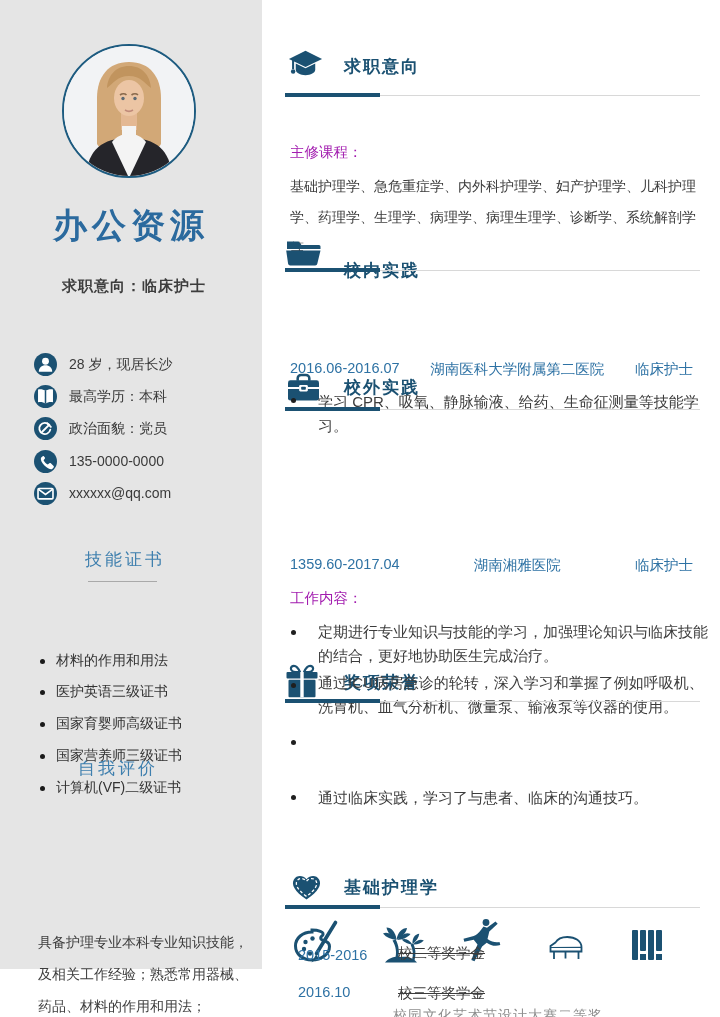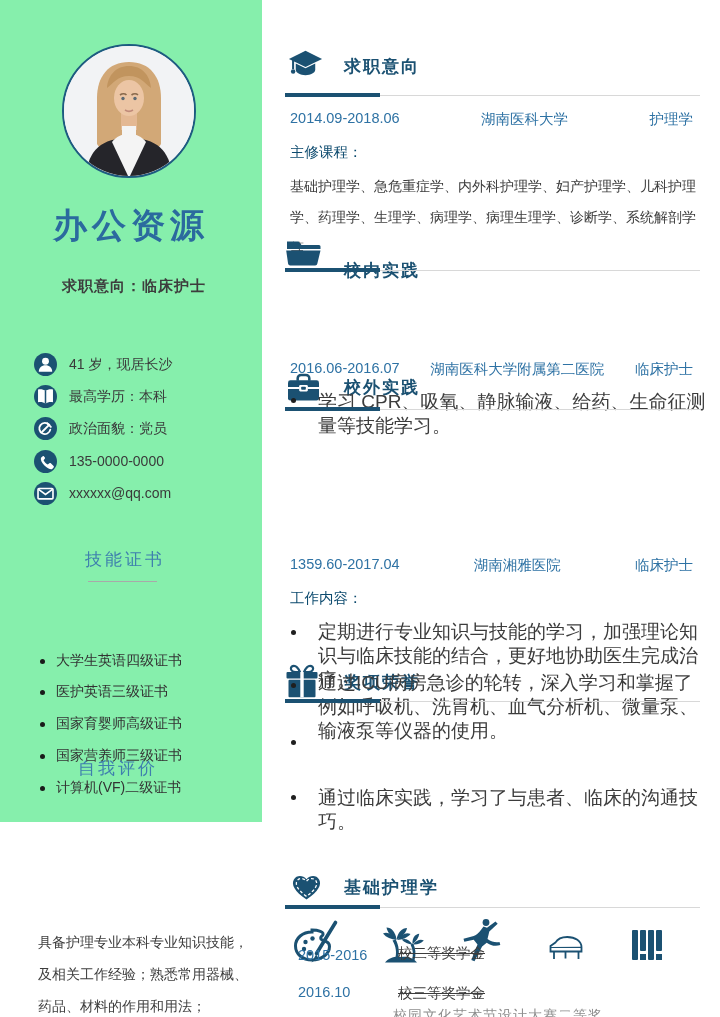--- a/index.html
+++ b/index.html
@@ -1,19 +1,19 @@
 <!DOCTYPE html>
 <html><head>
 <meta charset="utf-8">
 <style>
   html,body{margin:0;padding:0;background:#fff;}
   .page{position:relative;width:720px;height:1017px;overflow:hidden;background:#ffffff;
         font-family:"Liberation Sans","DejaVu Sans",sans-serif;color:#3c3c3c;}
   
-  .sidebar{position:absolute;left:0;top:0;width:262px;height:822px;background:#86efac;}
+  .sidebar{position:absolute;left:0;top:0;width:262px;height:969px;background:#e5e5e5;}
   .photo-wrap{position:absolute;left:62px;top:44px;width:130px;height:130px;border-radius:50%;
               border:2px solid #1d5b80;overflow:hidden;background:#eef0f3;}
   .photo-wrap svg{display:block;}
   .name{position:absolute;left:0;top:203px;width:262px;text-align:center;font-size:34px;font-weight:bold;
         color:#2b6a9e;letter-spacing:5px;}
   .intention{position:absolute;left:62px;top:277px;font-size:15px;color:#3d3d3d;letter-spacing:1px;font-weight:bold;}
   .c-row{position:absolute;left:34px;height:24px;}
   .c-icon{position:absolute;left:0;top:0;width:23px;height:23px;border-radius:50%;background:#1b5172;}
   .c-icon svg{position:absolute;left:0;top:0;width:23px;height:23px;}
   .c-text{position:absolute;left:35px;top:3px;font-size:14px;white-space:nowrap;color:#3a3a3a;}
@@ -24,24 +24,24 @@
   .skill-dot{position:absolute;left:0;top:7px;width:5px;height:5px;border-radius:50%;background:#1a1a1a;}
   .skill-txt{position:absolute;left:16px;top:0;font-size:14px;color:#333;}
   .self-para{position:absolute;left:38px;top:926px;width:218px;font-size:14px;line-height:32px;color:#3d3d3d;}
   
   .sec-icon{position:absolute;}
   .sec-title{position:absolute;left:344px;font-size:17px;font-weight:bold;color:#1b5172;letter-spacing:2px;white-space:nowrap;}
   .sec-line{position:absolute;left:285px;width:415px;height:1px;background:#d8d8d8;}
   .sec-bar{position:absolute;left:285px;width:95px;height:4px;background:#1b5172;}
   .meta-row{position:absolute;left:290px;width:403px;display:flex;justify-content:space-between;
             color:#2e72a4;font-size:14.5px;white-space:nowrap;}
-  .lbl{position:absolute;left:290px;font-size:14.5px;color:#0c4a6e;}
+  .lbl{position:absolute;left:290px;font-size:14.5px;color:#a21caf;}
   .para{position:absolute;left:290px;width:418px;font-size:14px;line-height:31px;color:#3c3c3c;}
   .dot{position:absolute;left:291px;width:5px;height:5px;border-radius:50%;background:#1f1f1f;}
-  .btxt{position:absolute;left:318px;width:392px;font-size:19px;line-height:24px;color:#3c3c3c;}
+  .btxt{position:absolute;left:318px;width:392px;font-size:15px;line-height:24px;color:#3c3c3c;}
   .award-date{position:absolute;left:298px;font-size:14.5px;color:#2e72a4;white-space:nowrap;}
   .award-txt{position:absolute;left:398px;font-size:14.5px;color:#3c3c3c;text-decoration:line-through;white-space:nowrap;}
   .clipped{position:absolute;left:393px;top:1007px;font-size:14px;color:#8e8e8e;white-space:nowrap;letter-spacing:1px;}
   .hobby{position:absolute;}
 </style>
 </head>
 <body>
 
 <div class="page">
 
@@ -67,21 +67,21 @@
     <div class="name">办公资源</div>
     <div class="intention">求职意向：临床护士</div>
 
     <div class="c-row" style="top:353px">
       <span class="c-icon">
         <svg viewBox="0 0 24 24">
             <circle cx="12" cy="8.6" r="3.6" fill="#fff"></circle>
             <path d="M5 19.5c0-4.2 3-6.8 7-6.8s7 2.6 7 6.8z" fill="#fff"></path>
           </svg>
       </span>
-      <span class="c-text">41 岁，现居长沙</span>
+      <span class="c-text">28 岁，现居长沙</span>
     </div>
     <div class="c-row" style="top:385px">
       <span class="c-icon">
         <svg viewBox="0 0 24 24">
             <path d="M12 6.2C10 4.7 7.2 4.2 4.2 4.7V18c3-.5 6 .1 7.8 1.6 1.8-1.5 4.8-2.1 7.8-1.6V4.7c-3-.5-5.8 0-7.8 1.5z" fill="#fff"></path>
             <path d="M12 6.2v13.4" stroke="#1b5172" stroke-width="1.6"></path>
           </svg>
       </span>
       <span class="c-text">最高学历：本科</span>
     </div>
@@ -111,21 +111,21 @@
           </svg>
       </span>
       <span class="c-text">xxxxxx@qq.com</span>
     </div>
 
     <div class="side-h" style="top:548px">技能证书</div>
     <div class="side-h-line" style="top:581px"></div>
 
     <div class="skill-row" style="top:652px">
       <span class="skill-dot"></span>
-      <span class="skill-txt">大学生英语四级证书</span>
+      <span class="skill-txt">材料的作用和用法</span>
     </div>
     <div class="skill-row" style="top:683px">
       <span class="skill-dot"></span>
       <span class="skill-txt">医护英语三级证书</span>
     </div>
     <div class="skill-row" style="top:715px">
       <span class="skill-dot"></span>
       <span class="skill-txt">国家育婴师高级证书</span>
     </div>
     <div class="skill-row" style="top:747px">
@@ -146,25 +146,20 @@
       <path d="M19 2.5 36 10.8 19 19 2 10.8z"></path>
       <path d="M9 15.5V22c0 3.1 4.7 5.6 10 5.6S29 25.1 29 22v-6.5l-10 4.8z"></path>
       <path d="M5.2 11.8h2.1v9.4H5.2z"></path>
         <circle cx="6.3" cy="23.6" r="2.3"></circle>
     </svg>
   </span>
   <div class="sec-title" style="top:55px">求职意向</div>
   <div class="sec-line" style="top:95px"></div>
   <div class="sec-bar" style="top:93px"></div>
 
-  <div class="meta-row" style="top:110px">
-    <span>2014.09-2018.06</span>
-    <span>湖南医科大学</span>
-    <span>护理学</span>
-  </div>
   <div class="lbl" style="top:143px">主修课程：</div>
   <div class="para" style="top:171px">基础护理学、急危重症学、内外科护理学、妇产护理学、儿科护理学、药理学、生理学、病理学、病理生理学、诊断学、系统解剖学等。</div>
 
   <span class="sec-icon" style="left:285px;top:239px">
     <svg width="36" height="28" viewBox="0 0 36 28" fill="#1b5172">
       <path d="M2 2.5h11.5l3 3.5H34a1.5 1.5 0 0 1 1.5 1.5v2.5H2z"></path>
       <path d="M1.2 11.5h34.3l-3.2 13.2a2.2 2.2 0 0 1-2.1 1.8H5.2a2.2 2.2 0 0 1-2.1-1.8z"></path>
     </svg>
   </span>
   <div class="sec-title" style="top:259px">校内实践</div>

